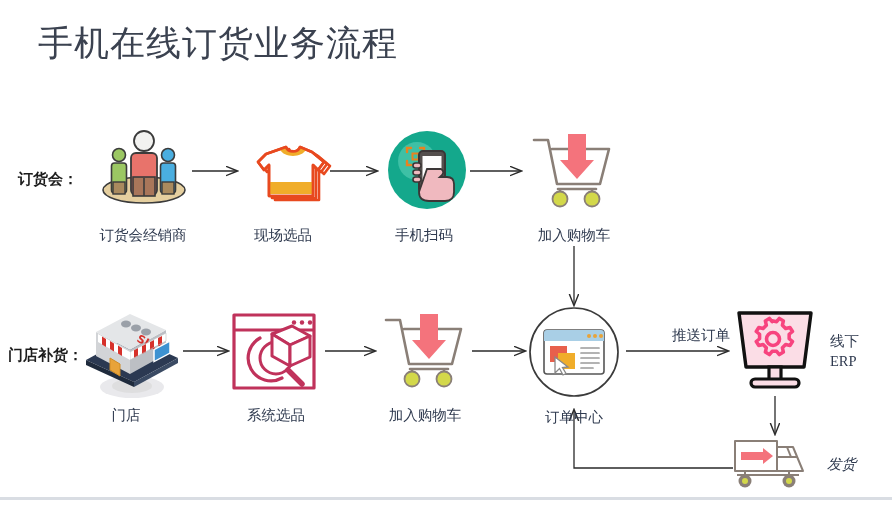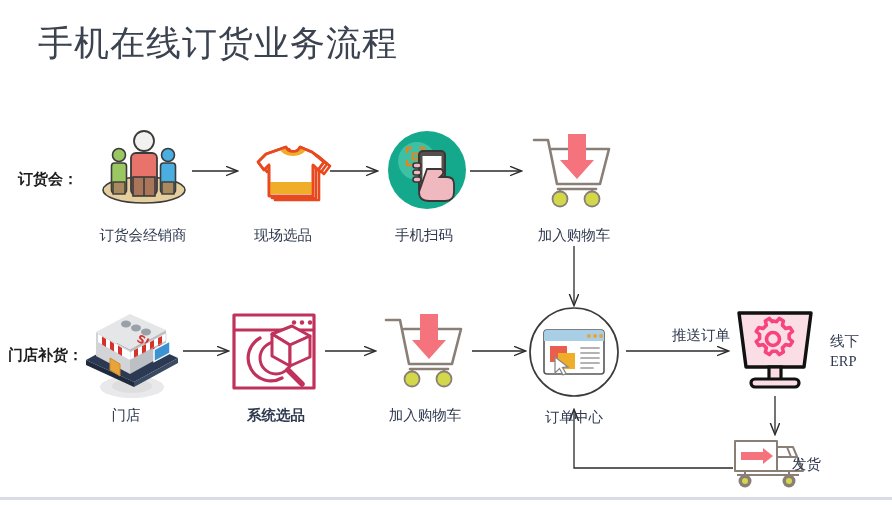--- a/index.html
+++ b/index.html
@@ -307,25 +307,25 @@
     <path d="M8,17 L30,17 L30,13 L40,21 L30,29 L30,25 L8,25 Z" fill="#f4737c"></path>
   </svg>
 </div>
 
 <div class="node-label" style="left:143px; top:226px;">订货会经销商</div>
 <div class="node-label" style="left:283px; top:226px;">现场选品</div>
 <div class="node-label" style="left:424px; top:226px;">手机扫码</div>
 <div class="node-label" style="left:574px; top:226px;">加入购物车</div>
 
 <div class="node-label" style="left:126px; top:406px;text-align:right;">门店</div>
-<div class="node-label" style="left:276px; top:406px;font-weight:bold;">系统选品</div>
+<div class="node-label" style="left:276px; top:406px;">系统选品</div>
 <div class="node-label" style="left:425px; top:406px;">加入购物车</div>
 <div class="node-label" style="left:574px; top:408px;">订单中心</div>
 
 <div class="edge-label" style="left:636px; top:326px;margin-left:36px;">推送订单</div>
 
 <div class="side-label" style="left:830px; top:332px;">
   <div>线下</div>
   <div>ERP</div>
 </div>
-<div class="side-label" style="left:792px; top:455px;">发货</div>
+<div class="side-label" style="left:827px; top:455px;font-style:italic;">发货</div>
 
 <div id="bottom-divider"></div>
 
 </body></html>

